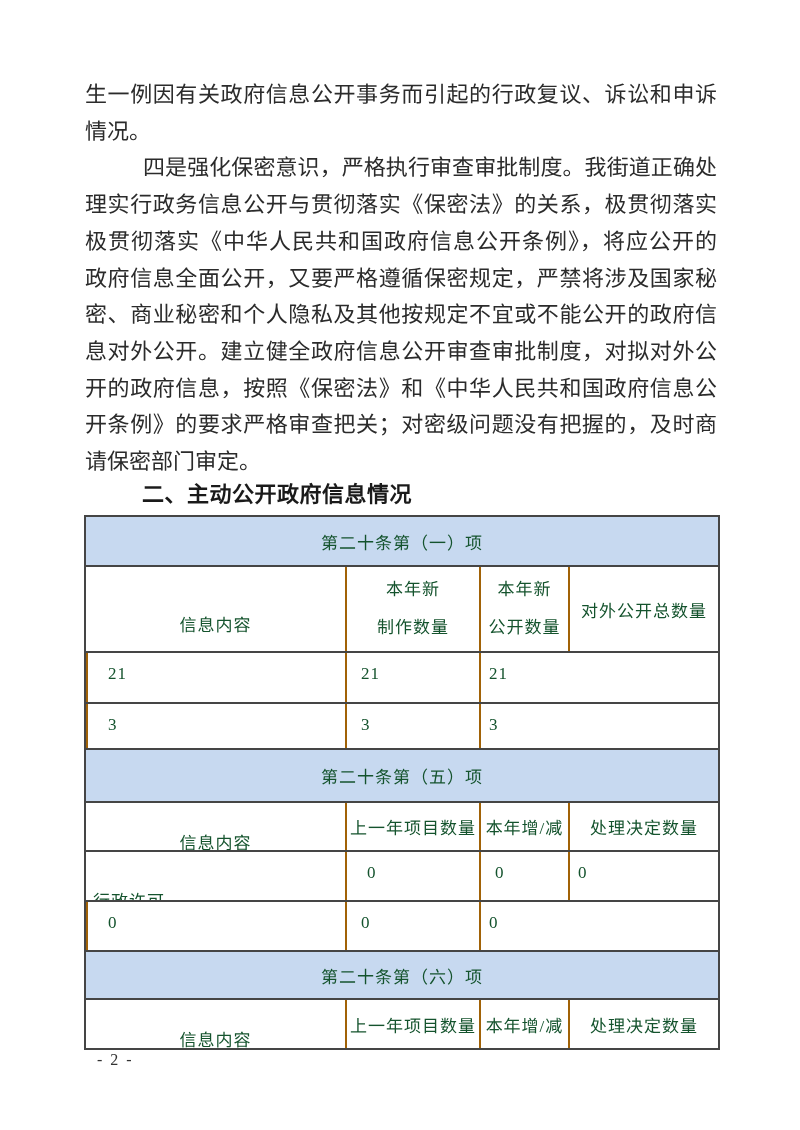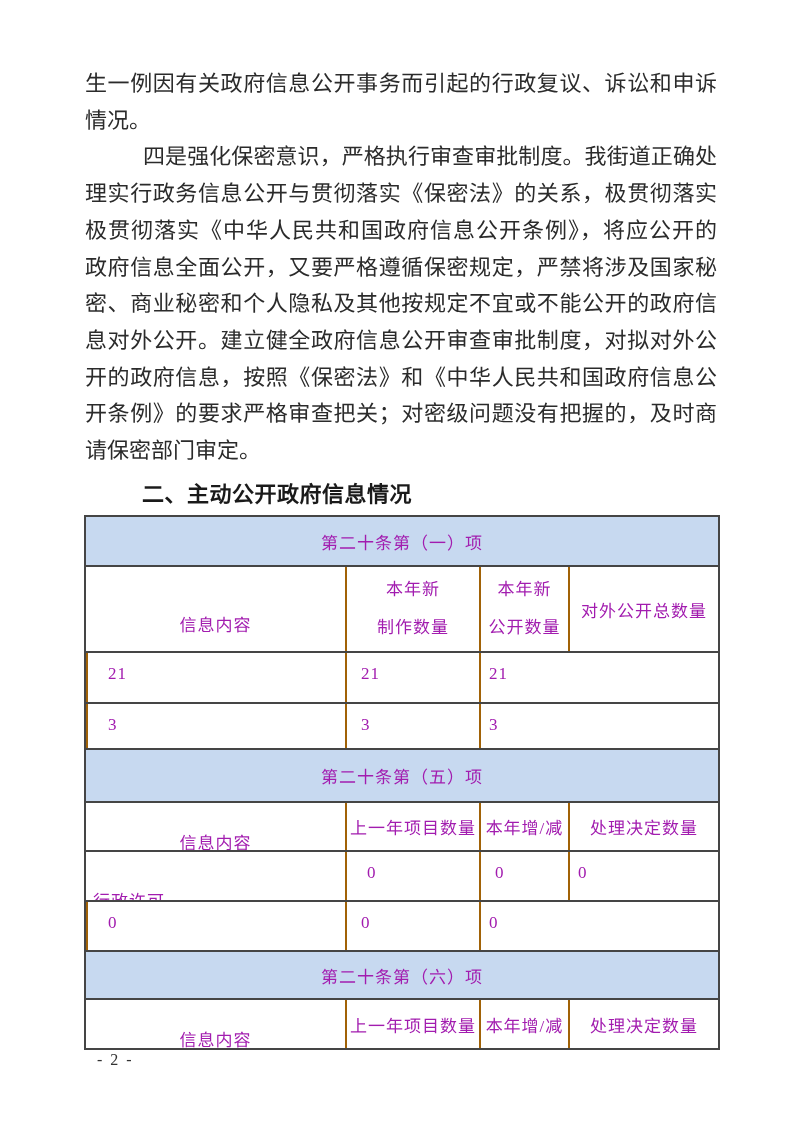--- a/index.html
+++ b/index.html
@@ -1,32 +1,32 @@
 <!DOCTYPE html>
 <html lang="zh-CN"><head>
 <meta charset="utf-8">
 <style>
   html,body{margin:0;padding:0;background:#ffffff;}
   .page{position:relative;width:800px;height:1130px;background:#ffffff;overflow:hidden;
         font-family:"Liberation Serif",serif;color:#2b2b2b;}
 
   
-  .bodytext{position:absolute;left:85px;top:66px;width:632px;}
+  .bodytext{position:absolute;left:85px;top:77px;width:632px;}
   .bline{font-size:22px;line-height:36.7px;white-space:nowrap;color:#2b2b2b;}
   .bline.full{white-space:normal;text-align:justify;text-align-last:justify;}
   .bline.ind{padding-left:58px;box-sizing:border-box;}
 
   
   .heading{position:absolute;left:85px;top:478px;padding-left:57px;
            font-family:"Liberation Sans",sans-serif;font-weight:bold;
            font-size:22px;line-height:34px;letter-spacing:0.5px;color:#1a1a1a;}
 
   
   .gtable{position:absolute;left:84px;top:515px;width:636px;box-sizing:border-box;
-          border:2px solid #454545;font-size:17px;color:#a21caf;letter-spacing:1px;}
+          border:2px solid #454545;font-size:17px;color:#14532d;letter-spacing:1px;}
   .trow{box-sizing:border-box;border-top:2px solid #454545;}
   .trow.first{border-top:none;}
   .gridrow{display:grid;grid-template-columns:259px 134px 89px 150px;}
   .bandrow{display:flex;align-items:center;justify-content:center;background:#C7D9F0;}
   .h48{height:48px}.h86{height:86px}.h51{height:51px}.h46{height:46px}
   .h53{height:53px}.h49{height:49px}.h50{height:50px}
   .cell{box-sizing:border-box;border-left:2px solid #a16207;overflow:hidden;}
   .cell.c1{border-left:none;margin-top:29px;}
   .hcell{display:flex;flex-direction:column;align-items:center;justify-content:center;text-align:center;}
   .h2line{line-height:38px;}

